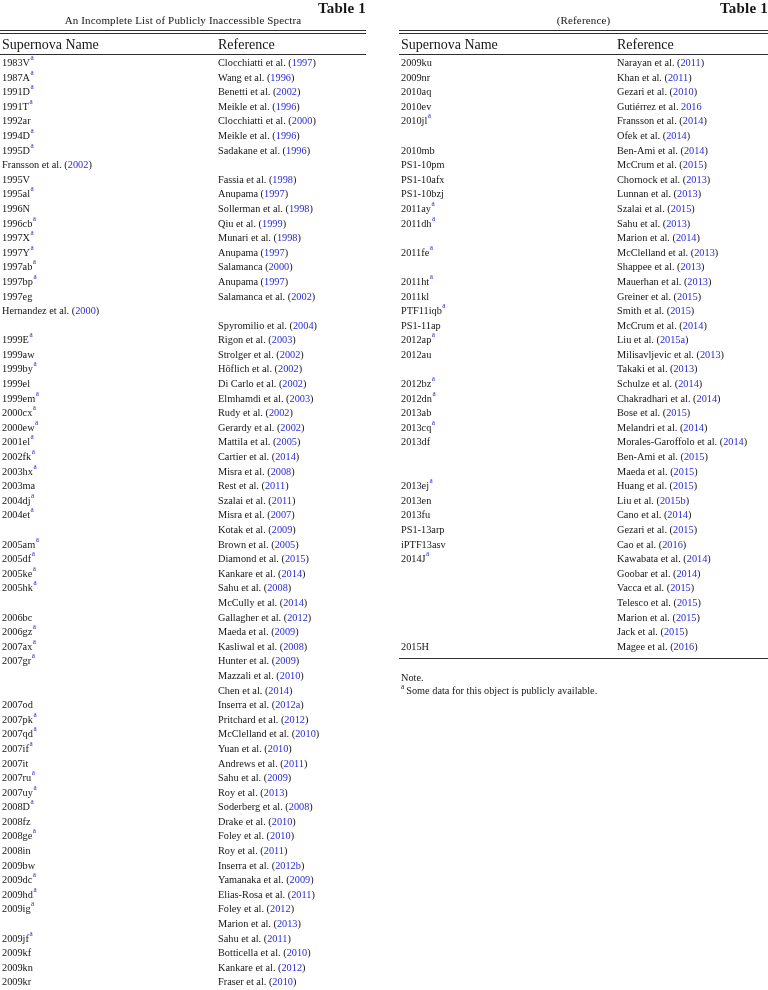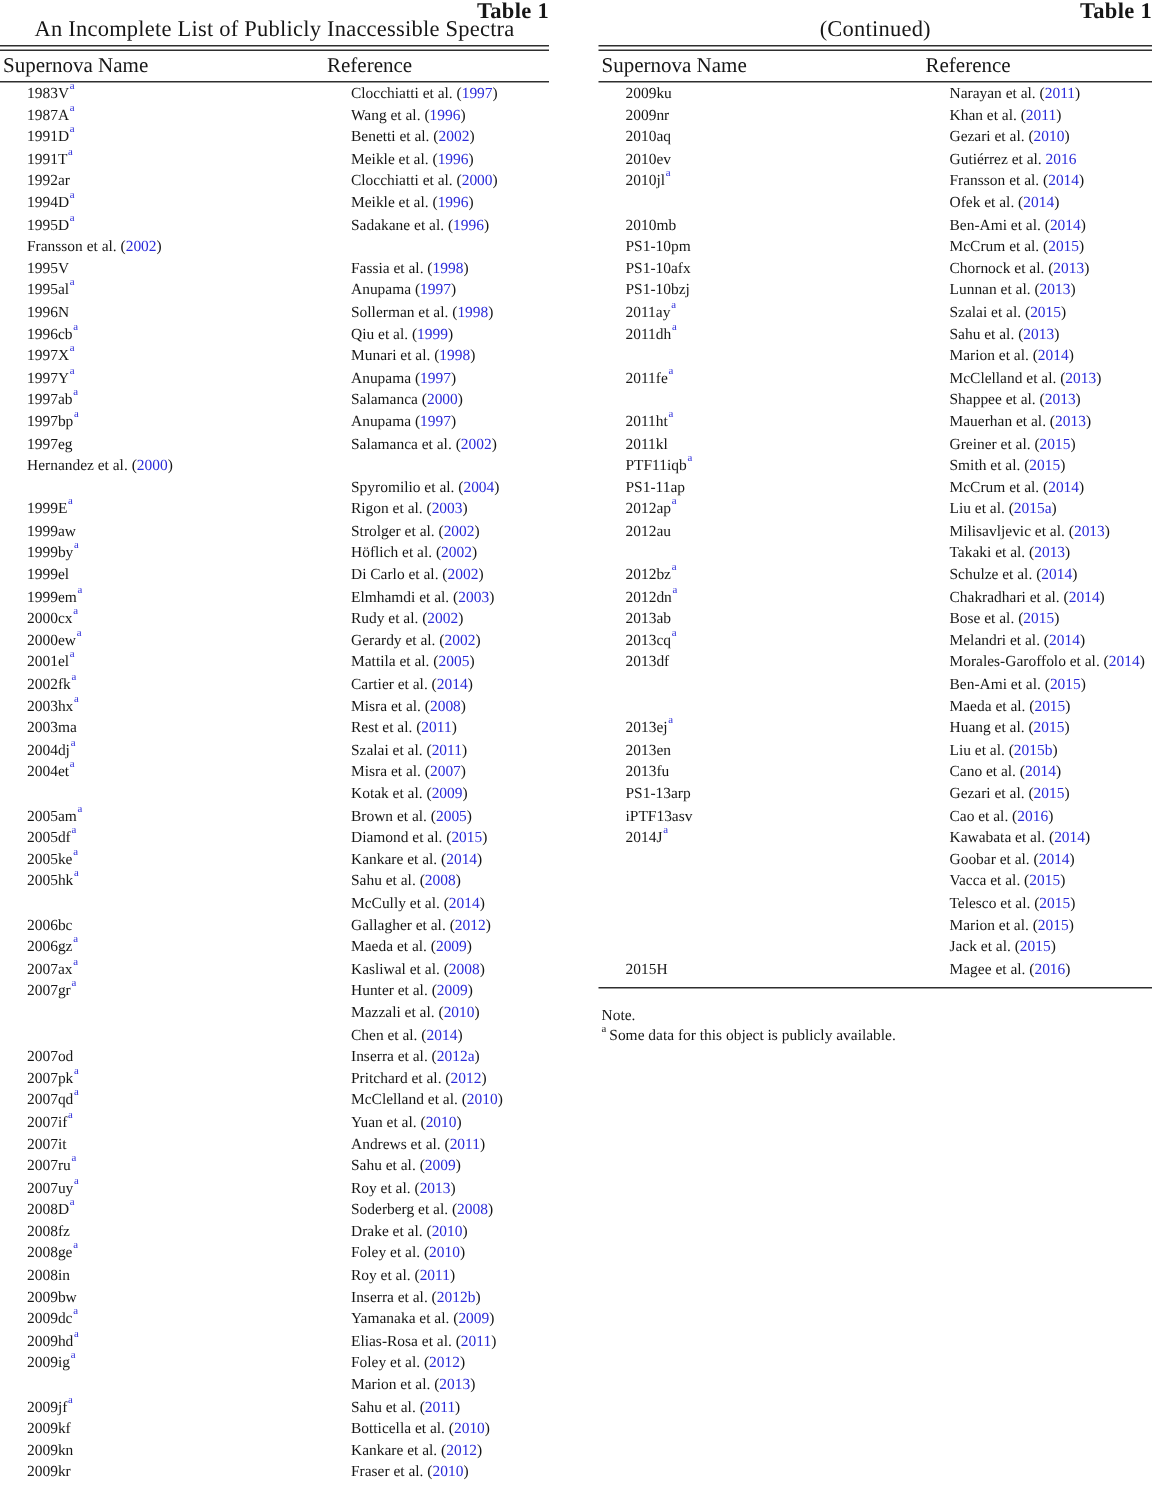--- a/index.html
+++ b/index.html
@@ -6,25 +6,25 @@
   body{
     width:768px;height:990px;position:relative;background:#ffffff;
     font-family:"Liberation Serif","DejaVu Serif",serif;
     color:#161616;overflow:hidden;
     -webkit-font-smoothing:antialiased;
   }
   .tcol{position:absolute;top:0;}
   #col-left{left:0;width:366px;}
   #col-right{left:399px;width:369px;}
   .tbl-title{text-align:right;font-weight:bold;font-size:15px;line-height:12px;padding-top:2px;letter-spacing:.2px;}
-  .tbl-sub{text-align:center;font-size:15px;line-height:12px;letter-spacing:.15px;}
+  .tbl-sub{text-align:center;font-size:11px;line-height:12px;letter-spacing:.15px;}
   .rule-dbl{margin-top:4px;height:2px;border-top:1.2px solid #2e2e2e;border-bottom:1.2px solid #2e2e2e;}
   .hdr{display:grid;grid-template-columns:216px 1fr;font-size:14px;line-height:11px;padding:4.5px 0 4.5px 2px;}
   .rule-sgl{border-top:1.2px solid #2e2e2e;height:0;}
-  .rows{padding-top:1px;padding-left:16px;}
+  .rows{padding-top:1px;}
   .row{display:grid;grid-template-columns:216px 1fr;font-size:10.3px;line-height:14.6px;height:14.6px;padding-left:2px;white-space:nowrap;}
   .sn{white-space:nowrap;}
   sup.fm{font-size:7.2px;line-height:0;vertical-align:6px;color:var(--link,#2a2ad9);margin-left:.5px;}
   .yr{color:var(--link,#2a2ad9);}
   .rule-bot{margin-top:4px;border-top:1.4px solid #2e2e2e;height:0;}
   .note-block{margin-top:13px;padding-left:2px;font-size:10.3px;line-height:12.5px;}
   .note-label{font-weight:normal;}
   sup.nm{font-size:7.2px;line-height:0;vertical-align:5px;color:#161616;margin-right:2px;}
 </style>
 </head>
@@ -292,21 +292,21 @@
       </div>
       <div class="row">
         <span class="sn">2009kr</span>
         <span class="ref">Fraser et al. (<span class="yr">2010</span>)</span>
       </div>
     </div>
 </div>
 
 <div class="tcol" id="col-right">
   <div class="tbl-title">Table 1</div>
-  <div class="tbl-sub">(Continued)</div>
+  <div class="tbl-sub">(Reference)</div>
   <div class="rule-dbl"></div>
   <div class="hdr">
     <span>Supernova Name</span>
     <span>Reference</span>
   </div>
   <div class="rule-sgl"></div>
   <div class="rows">
       <div class="row">
         <span class="sn">2009ku</span>
         <span class="ref">Narayan et al. (<span class="yr">2011</span>)</span>

